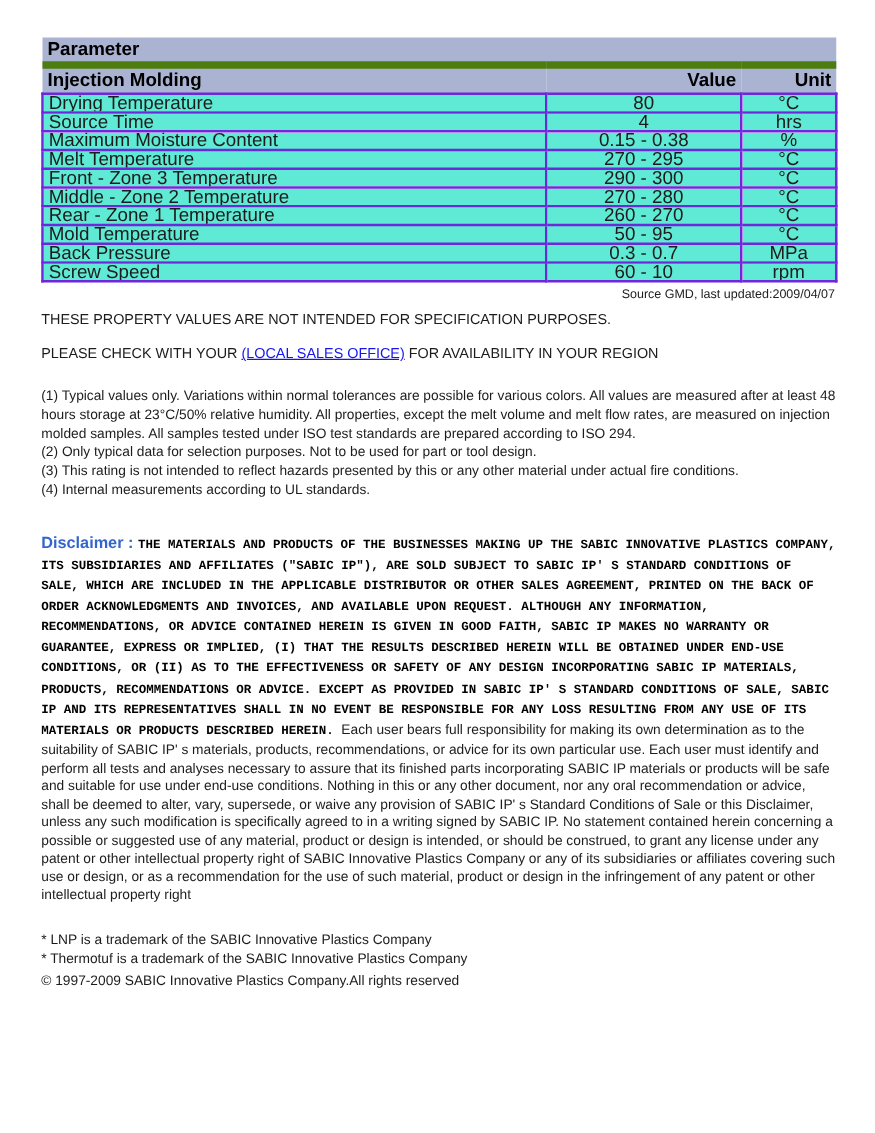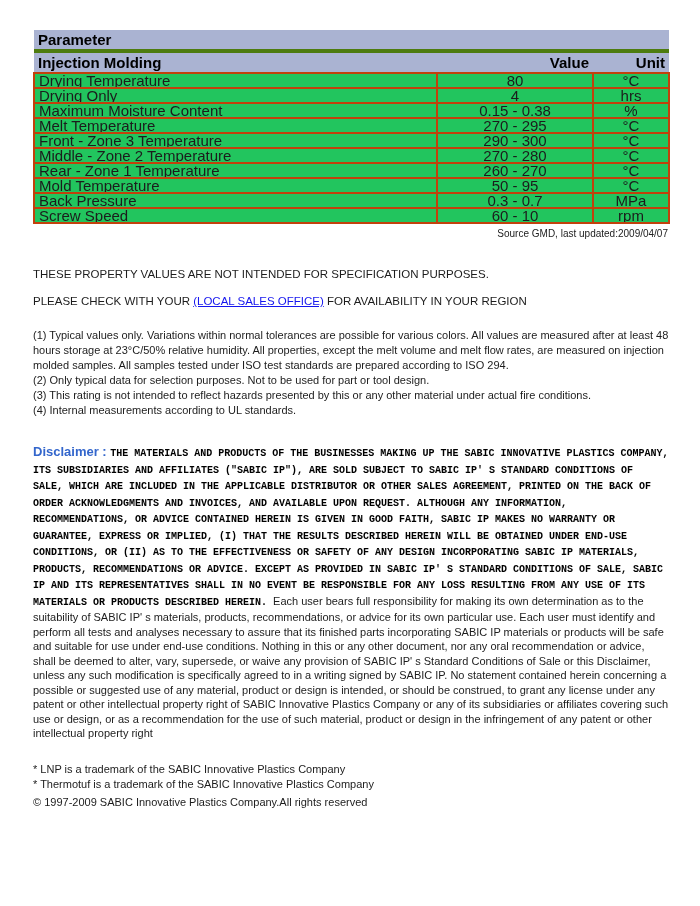--- a/index.html
+++ b/index.html
@@ -33,26 +33,26 @@
 
   table.param-table th {
     background: #aab3d2;
     font-weight: bold;
     text-align: left;
     padding: 1px 4px;
     height: 13px;
     border: none;
     color: #000;
   }
-  table.param-table tr.cols-row th { border-top: 4px solid #4d7c0f; }
+  table.param-table tr.cols-row th { border-top: 6px solid #4d7c0f; }
   table.param-table th.center { text-align: right; }
 
   table.param-table td {
-    background: #22c55e;
-    border: 2px solid #c2410c;
+    background: #5eead4;
+    border: 2px solid #6d28d9;
     padding: 0 4px;
     height: 13px;
     line-height: 13px;
     white-space: nowrap;
     overflow: hidden;
   }
   table.param-table td.center { text-align: center; }
 
   .source-note {
     width: 635px;
@@ -61,21 +61,21 @@
     color: #222;
     margin-top: 4px;
   }
 
   
   .stmt {
     font-size: 11.5px;
     margin: 0;
     color: #1c1c1c;
   }
-  .stmt-spec   { margin-top: 29px; }
+  .stmt-spec   { margin-top: 9px; }
   .stmt-check  { margin-top: 15px; }
   a.sales-link {
     color: #1515ee;
     text-decoration: underline;
     cursor: pointer;
   }
 
   
   .footnotes {
     margin-top: 21px;
@@ -142,21 +142,21 @@
         <th class="center">Unit</th>
       </tr>
     </thead>
     <tbody>
       <tr>
         <td>Drying Temperature</td>
         <td class="center">80</td>
         <td class="center">°C</td>
       </tr>
       <tr>
-        <td>Drying Only</td>
+        <td>Source Time</td>
         <td class="center">4</td>
         <td class="center">hrs</td>
       </tr>
       <tr>
         <td>Maximum Moisture Content</td>
         <td class="center">0.15 - 0.38</td>
         <td class="center">%</td>
       </tr>
       <tr>
         <td>Melt Temperature</td>

